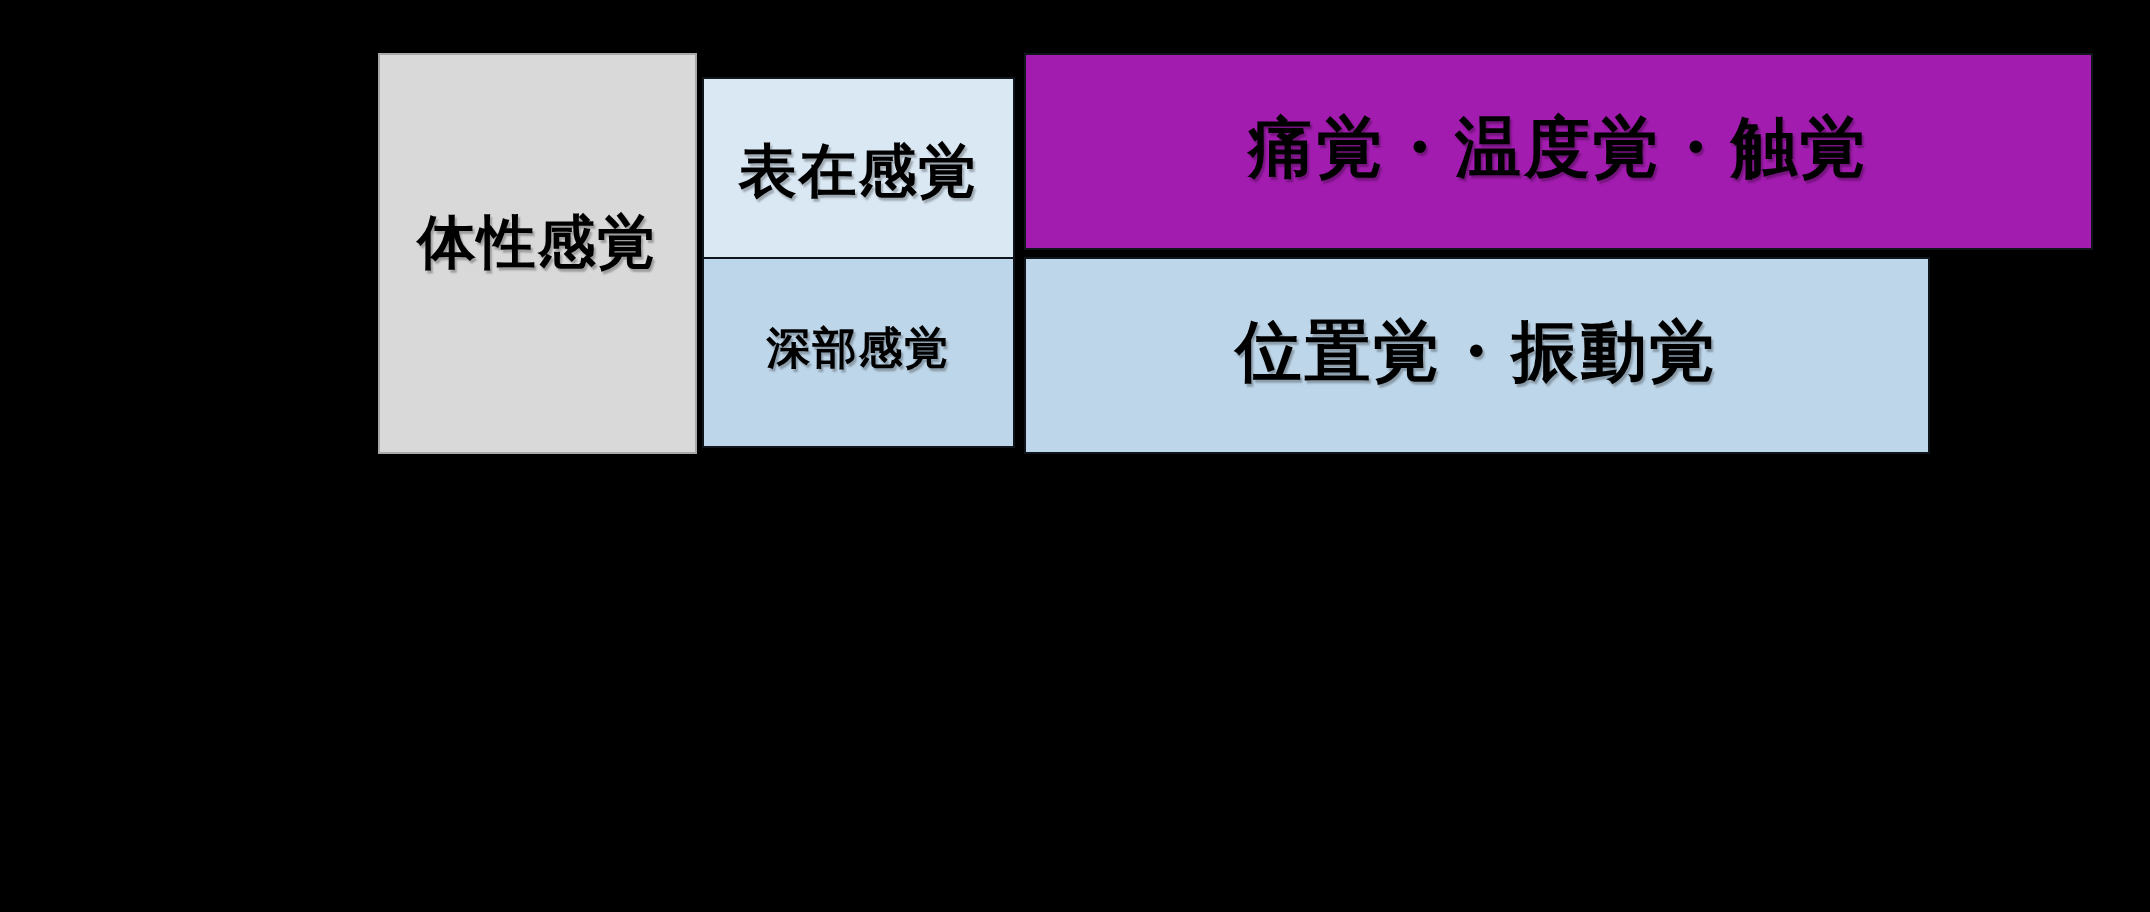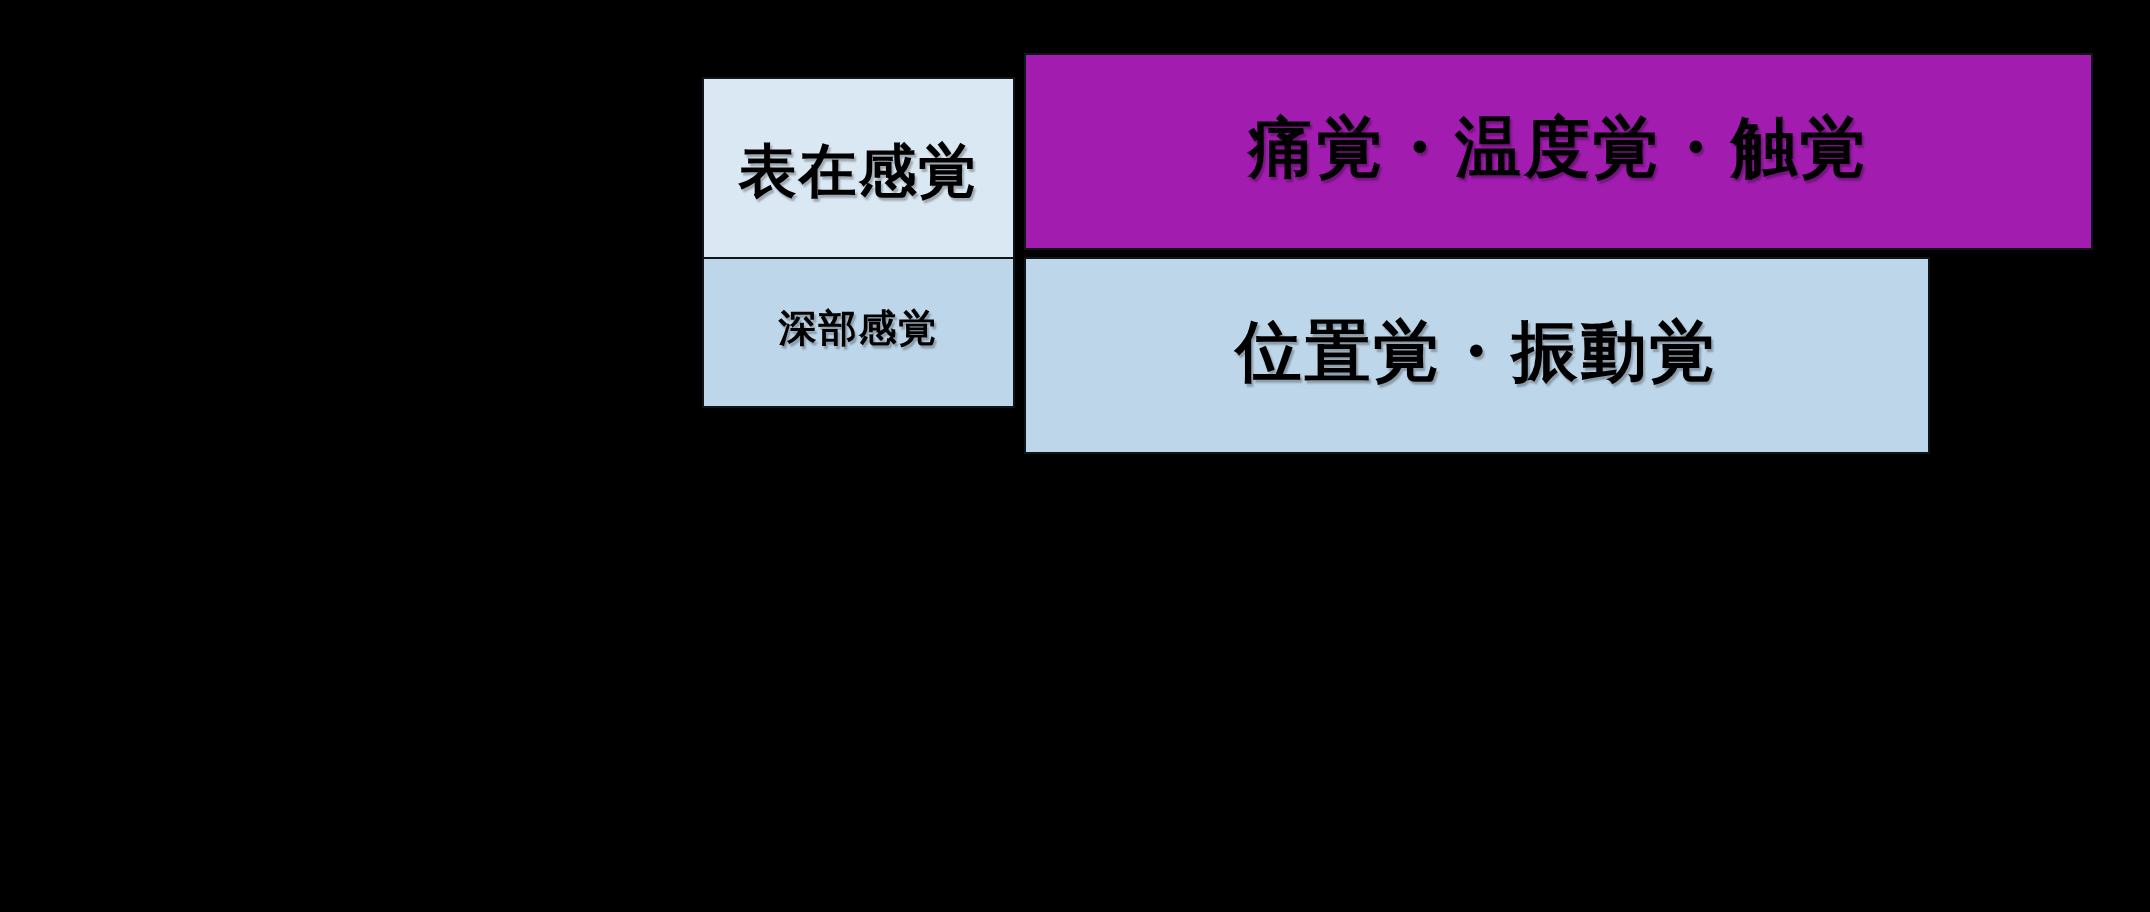--- a/index.html
+++ b/index.html
@@ -55,24 +55,24 @@
     width: 313px; height: 197px;
     background: #dae8f4;
     border: 2px solid #10151c;
     font-size: 58px;
     letter-spacing: 2px;
     padding-bottom: 8px;
     margin-top: 24px;
   }
   .cell-cat-deep {
     left: 702px; top: 257px;
-    width: 313px; height: 151px;
+    width: 313px; height: 191px;
     background: #bed6e9;
     border: 2px solid #10151c;
-    font-size: 38px;
+    font-size: 44px;
     letter-spacing: 2px;
     padding-bottom: 8px;
   }
   
   .cell-mod-superficial {
     left: 1024px; top: 53px;
     width: 1069px; height: 197px;
     background: #a21caf;
     border: 2px solid #10151c;
     font-size: 66px;
@@ -88,20 +88,23 @@
     letter-spacing: 3px;
     padding-bottom: 8px;
   }
 </style>
 </head>
 <body>
 
 <div class="stage">
 
 
+  <div class="cell cell-branch">
+    <span>体性感覚</span>
+  </div>
 
   <div class="cell cell-cat-superficial">
     <span>表在感覚</span>
   </div>
 
   <div class="cell cell-mod-superficial">
     <span>痛覚・温度覚・触覚</span>
   </div>
 
   <div class="cell cell-cat-deep">

